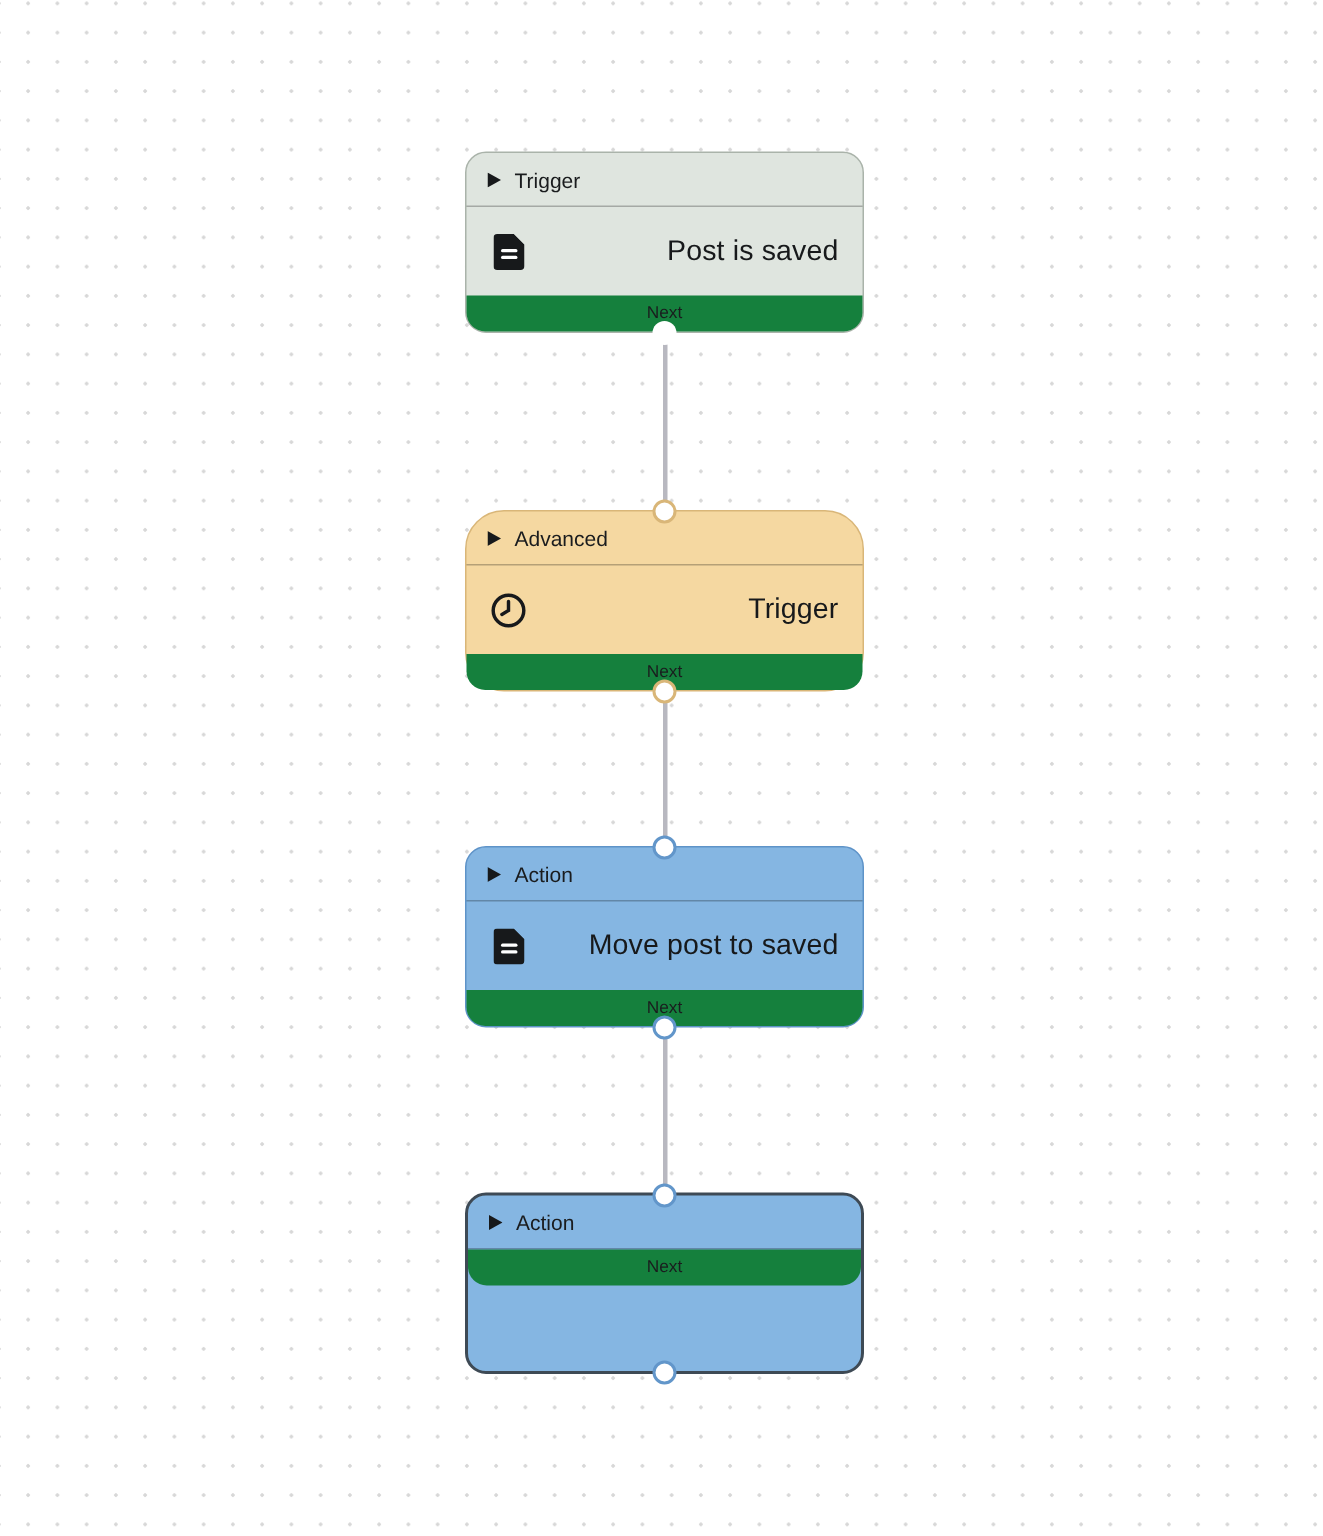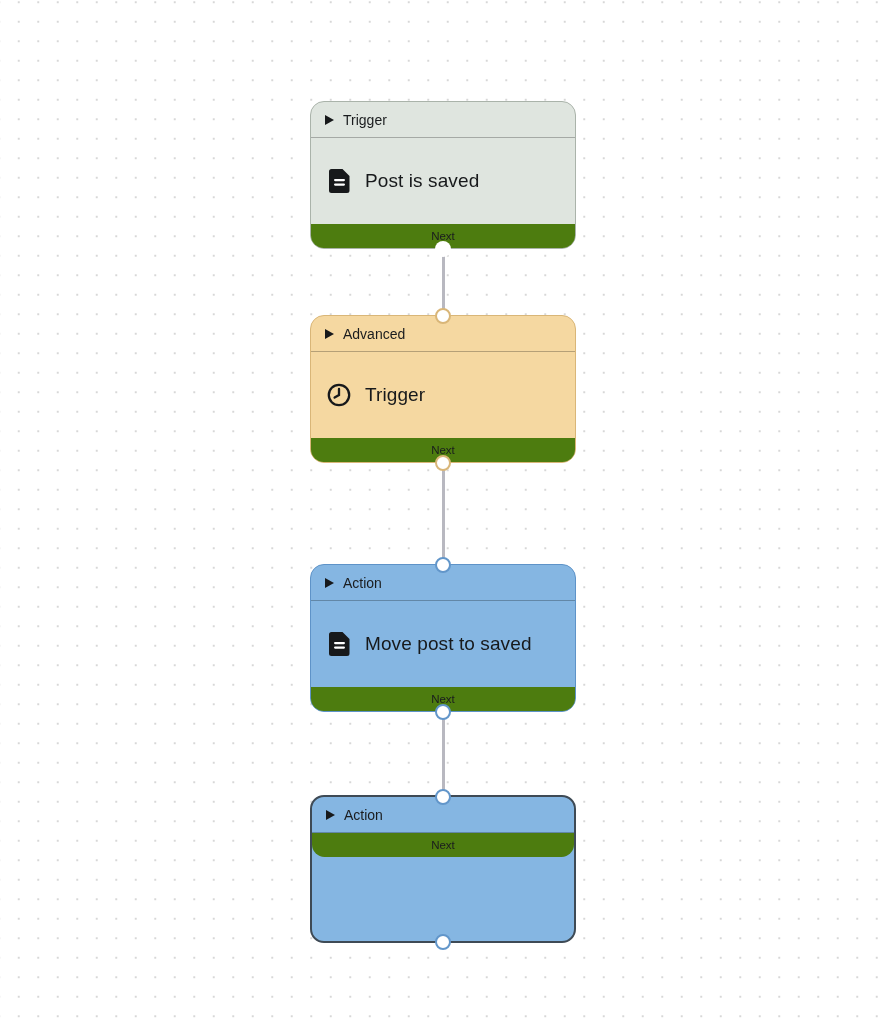--- a/index.html
+++ b/index.html
@@ -24,31 +24,31 @@
     background: #b8b8c0;
     z-index: 1;
   }
   .edge-1 { top: 224px; height: 110px; }
   .edge-2 { top: 456px; height: 109px; }
   .edge-3 { top: 687px; height: 109px; }
   .node {
     position: absolute;
     left: 310px;
     width: 266px;
-    height: 148px;
+    height: 121px;
     border-radius: 14px;
     background: var(--fill);
     border: 1.5px solid var(--border);
     z-index: 2;
     display: flex;
     flex-direction: column;
     cursor: pointer;
   }
   .node[data-node="0"] { top: 101px; }
-  .node[data-node="1"] { top: 315px; }
+  .node[data-node="1"] { top: 340px; border-radius: 26px; }
   .node[data-node="2"] { top: 564px; }
   .node[data-node="3"] { top: 795px; border-width: 2px; }
   .node-header {
     height: 36px;
     flex: 0 0 36px;
     display: flex;
     align-items: center;
     gap: 9px;
     padding: 0 14px;
     border-bottom: 1px solid rgba(0,0,0,0.26);
@@ -60,25 +60,26 @@
   .node-body {
     flex: 1;
     display: flex;
     align-items: center;
     gap: 14px;
     padding: 0 16px;
     font-size: 19px;
     font-weight: 400;
     color: #17191b;
     letter-spacing: 0.1px;
+    justify-content: space-between;
   }
   .body-icon { display: inline-flex; width: 24px; height: 24px; align-items: center; justify-content: center; }
   .node-footer {
     flex: 0 0 24px;
-    background: #4d7c0f;
+    background: #15803d;
     border-radius: 0 0 12.5px 12.5px;
     display: flex;
     align-items: center;
     justify-content: center;
     font-size: 11.5px;
     font-weight: 500;
     color: #1a1c1e;
   }
   .port {
     position: absolute;

